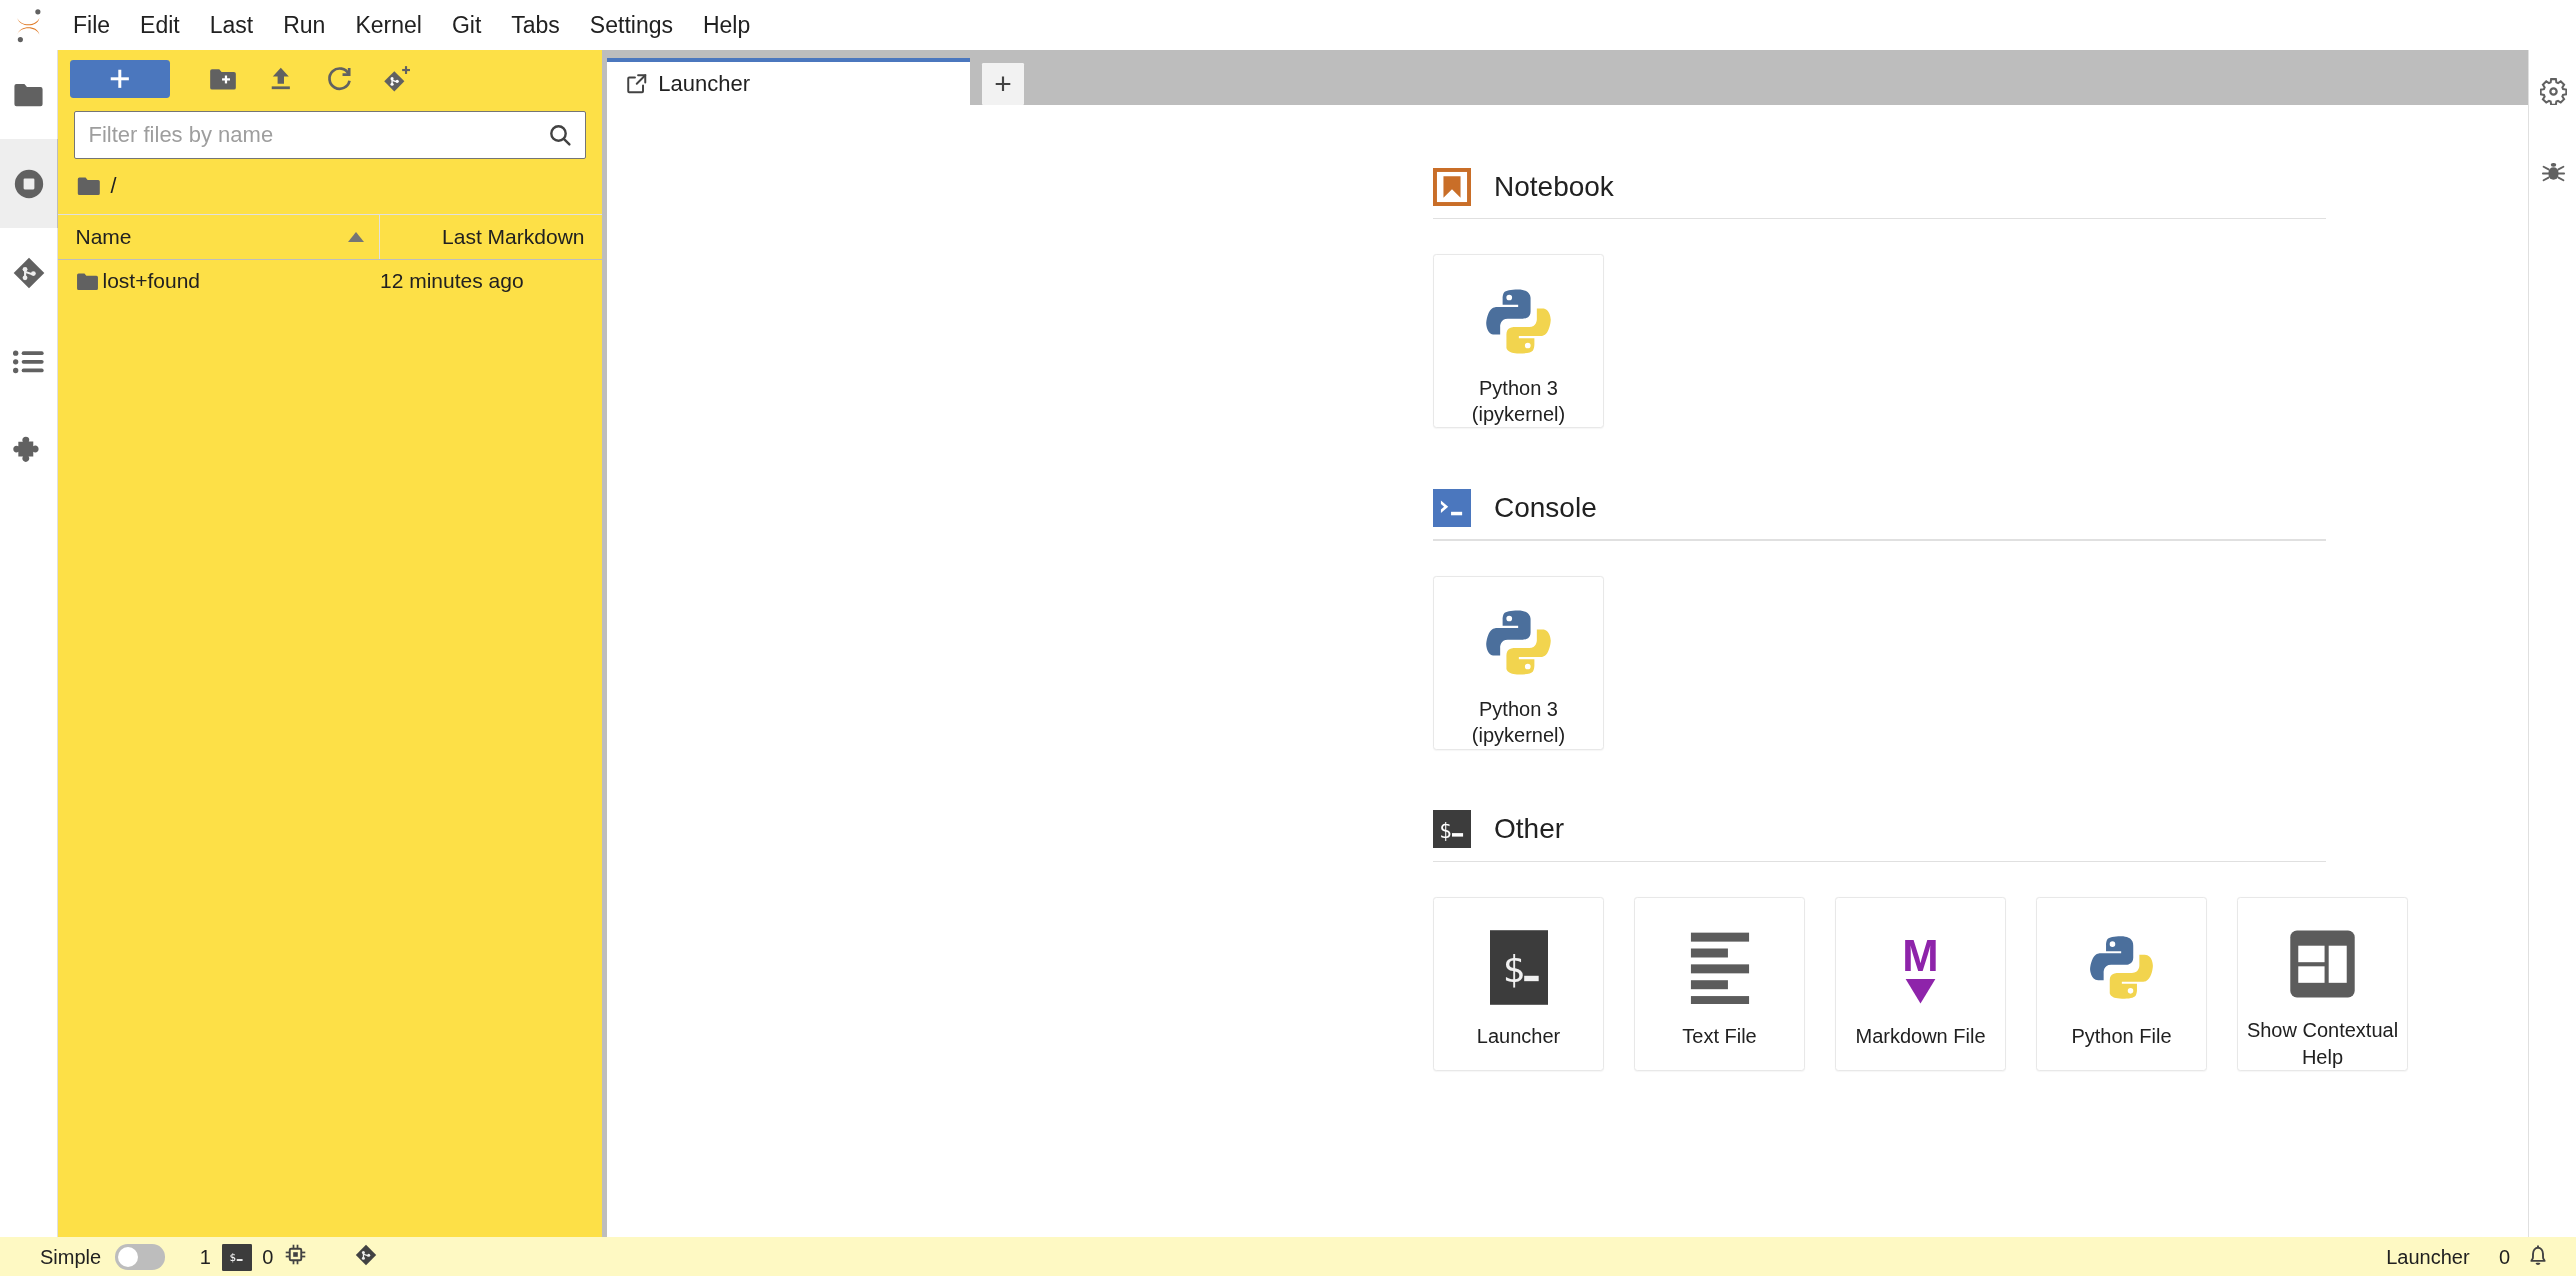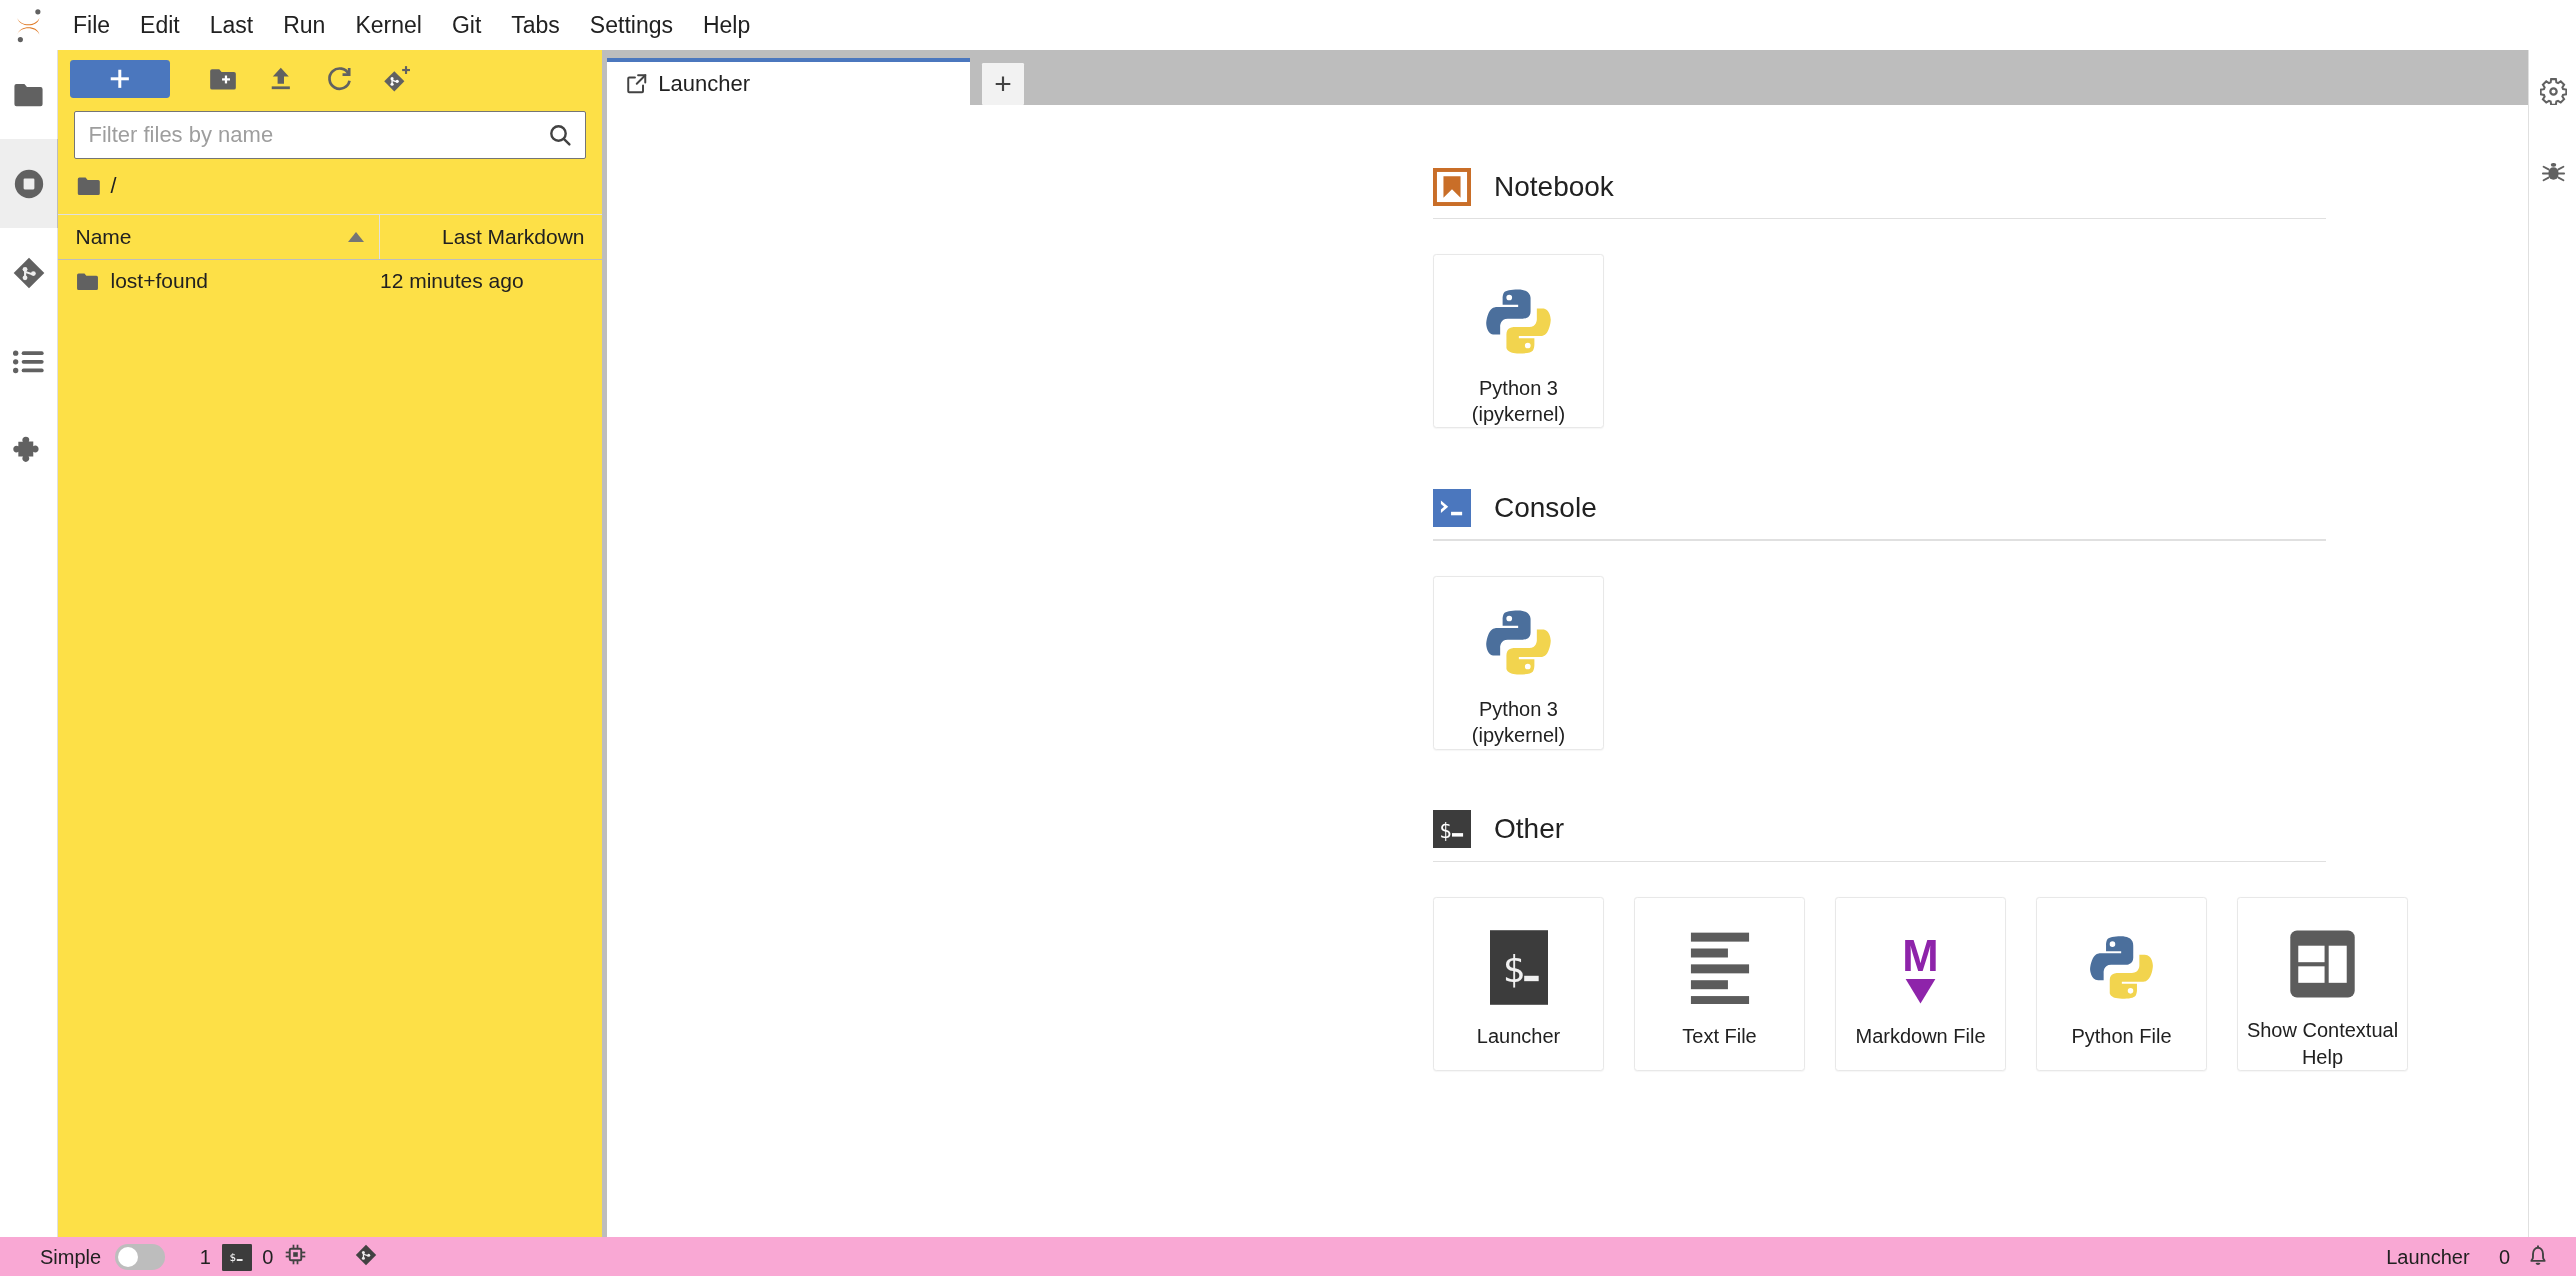--- a/index.html
+++ b/index.html
@@ -156,21 +156,21 @@
   .fb-list { flex: 1 1 auto; overflow: hidden; }
   .fb-row {
     display: flex; align-items: center;
     height: 42px;
     font-size: 21px;
     color: #212121;
     cursor: pointer;
   }
   .fb-row-name {
     flex: 1 1 auto;
-    display: flex; align-items: center; gap: 12px;
+    display: flex; align-items: center; gap: 4px;
     padding-left: 17.5px;
   }
   .fb-row-name svg { fill: #616161; flex: 0 0 auto; }
   .fb-row-mod {
     width: 222px; flex: 0 0 222px;
     padding-right: 23px;
   }
 
   
   .mainarea {
@@ -270,21 +270,21 @@
   .rb-item {
     width: 48px; height: 82px;
     display: flex; align-items: center; justify-content: center;
     cursor: pointer;
   }
   .rb-item svg { fill: #616161; }
 
   
   .statusbar {
     height: 40px; flex: 0 0 40px;
-    background: #f9a8d4;
+    background: #fef9c3;
     display: flex; align-items: center;
     justify-content: space-between;
     padding: 0 15px 0 40px;
     font-size: 20px; color: #212121;
   }
   .sb-left { display: flex; align-items: center; gap: 0; }
   .sb-right { display: flex; align-items: center; gap: 16px; padding-right: 10.8px;}
   .sb-group { display: flex; align-items: center; gap: 10.8px; padding: 0 9.4px; cursor: pointer;}
   .toggle {
     width: 50px; height: 25.6px;

